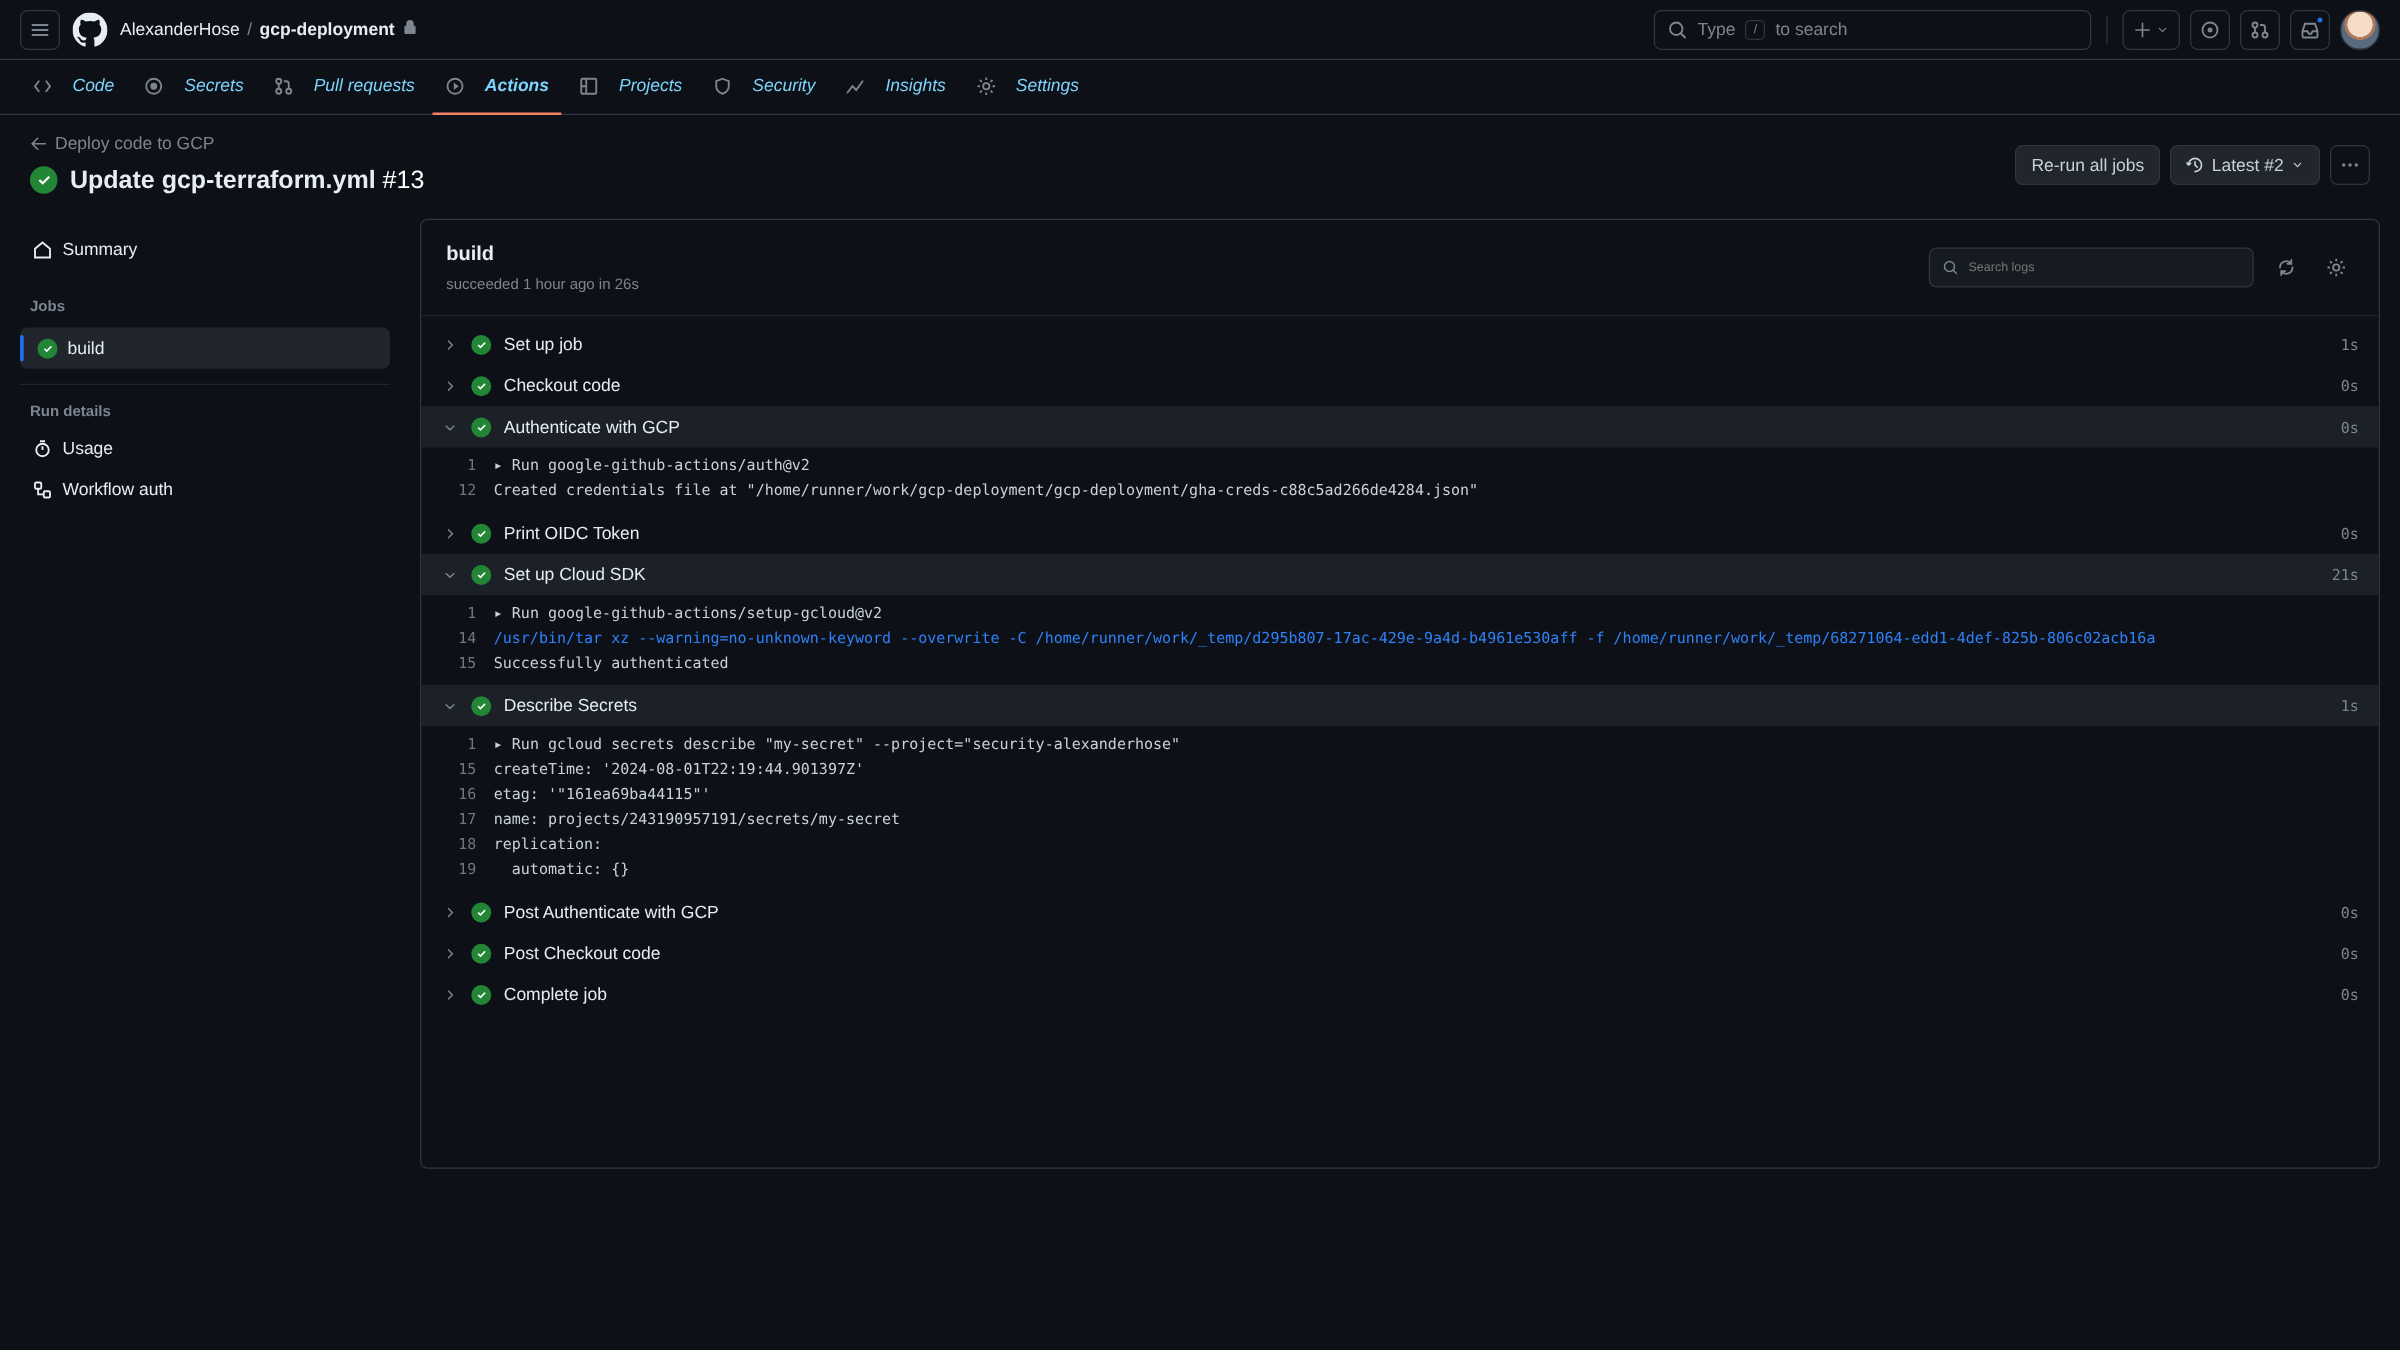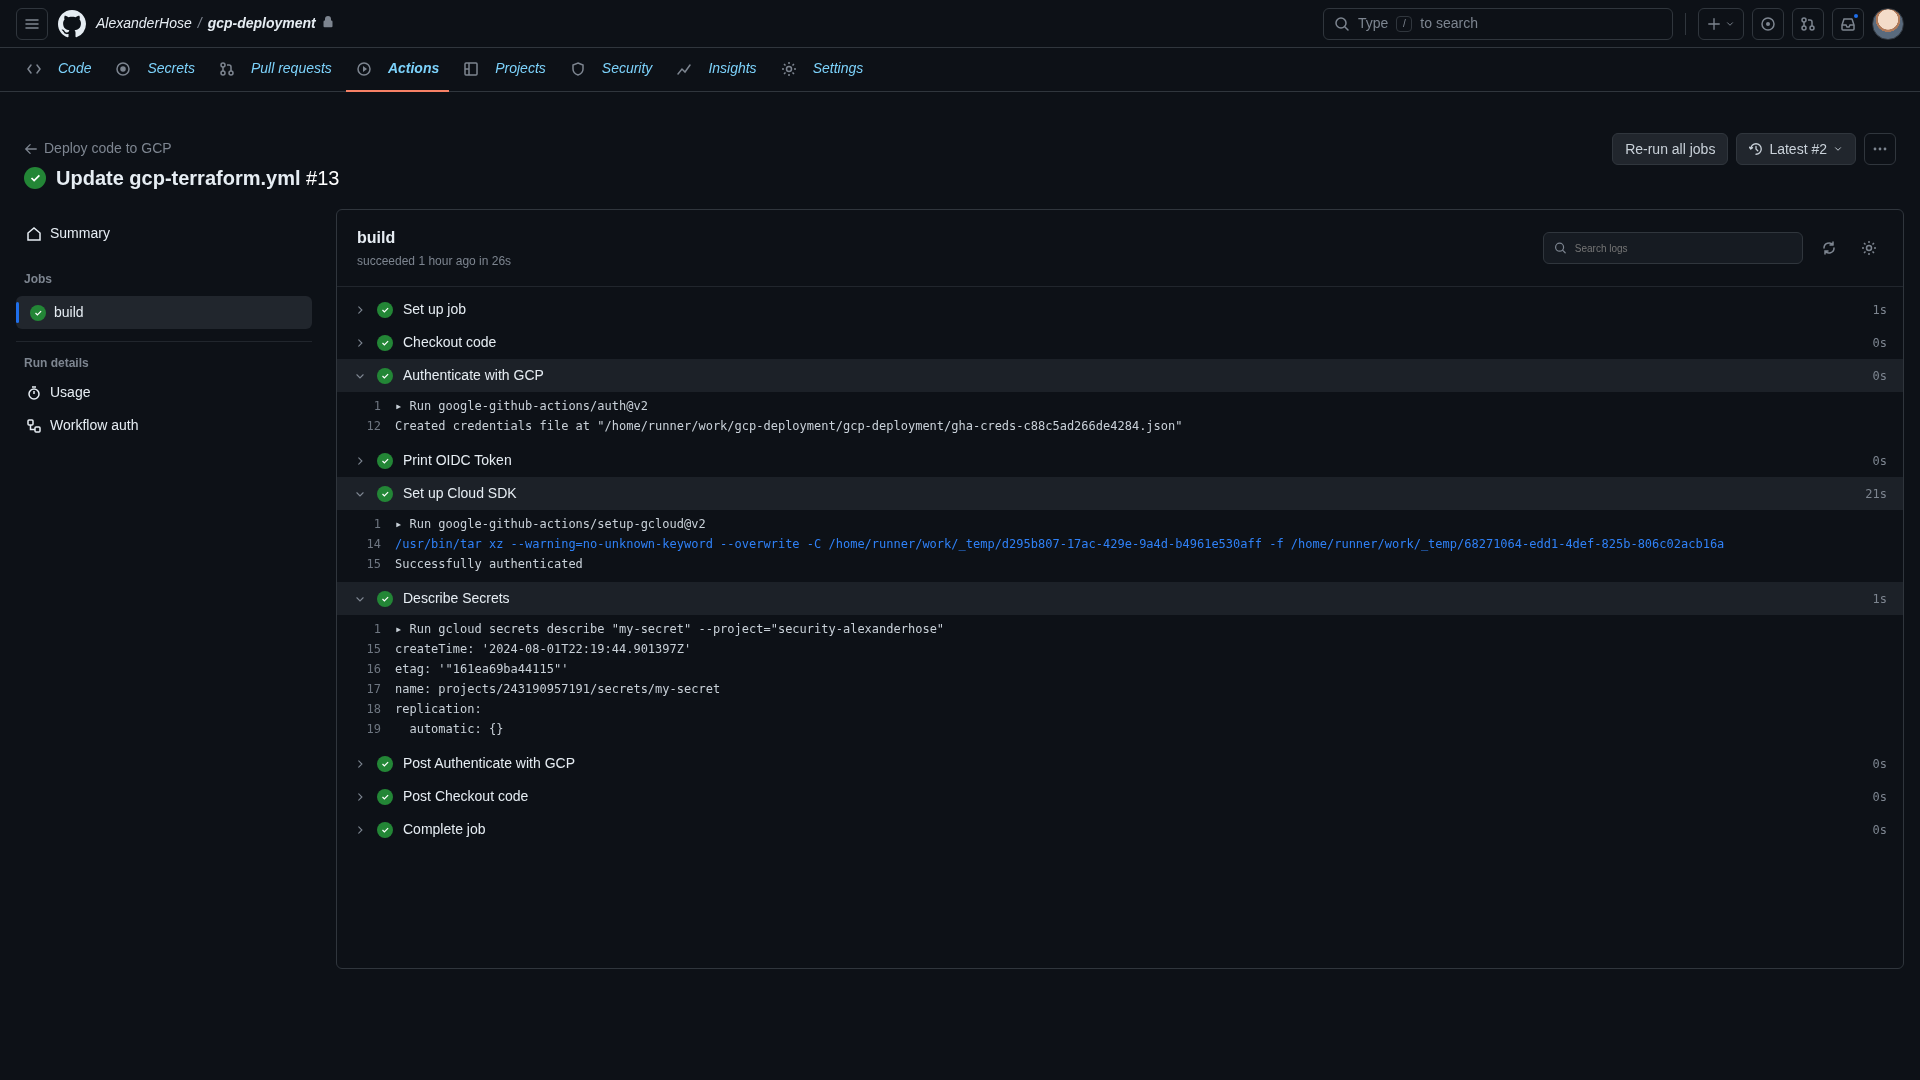--- a/index.html
+++ b/index.html
@@ -27,21 +27,21 @@
   border: 1px solid #30363d;
   border-radius: 6px;
   display: flex; align-items: center; justify-content: center;
   color: #7d8590;
   cursor: pointer;
 }
 .github-logo {
   width: 32px; height: 32px;
   display: flex; align-items: center; justify-content: center;
 }
-.breadcrumb { display: flex; align-items: flex-start; gap: 6px; color: #e6edf3; font-style: italic; }
+.breadcrumb { display: flex; align-items: flex-start; gap: 6px; color: #e6edf3; }
 .breadcrumb a { color: #e6edf3; text-decoration: none; cursor: pointer; }
 .breadcrumb .sep { color: #7d8590; }
 .breadcrumb .repo { font-weight: 600; }
 .lock { color: #7d8590; }
 .spacer { flex: 1; }
 .searchbar {
   display: flex; align-items: center; gap: 8px;
   border: 1px solid #30363d; border-radius: 6px;
   padding: 0 10px; height: 32px; width: 350px;
   color: #7d8590; cursor: text;
@@ -82,21 +82,21 @@
   border-bottom: 2px solid transparent;
   font-style: italic;
 }
 .tab.active { border-bottom-color: #f78166; font-weight: 600; }
 .tab svg { color: #7d8590; }
 
 .runheader {
   display: flex; align-items: center; justify-content: space-between;
   padding: 12px 24px 16px 24px;
 }
-.runheader .left { display: flex; flex-direction: column; gap: 4px; margin-top: 34px; }
+.runheader .left { display: flex; flex-direction: column; gap: 4px; }
 .backrow { display: flex; align-items: center; gap: 6px; color: #7d8590; cursor: pointer; font-size: 14px; }
 .titlewrap { display: flex; align-items: center; gap: 10px; }
 .titlewrap .check {
   width: 22px; height: 22px; border-radius: 50%;
   background: #238636;
   display: inline-flex; align-items: center; justify-content: center;
 }
 .titlewrap h1 { font-size: 20px; font-weight: 600; }
 .titlewrap .runnum { color: #ffffff; font-weight: 400; }
 .runheader .right { display: flex; align-items: center; gap: 8px; }

